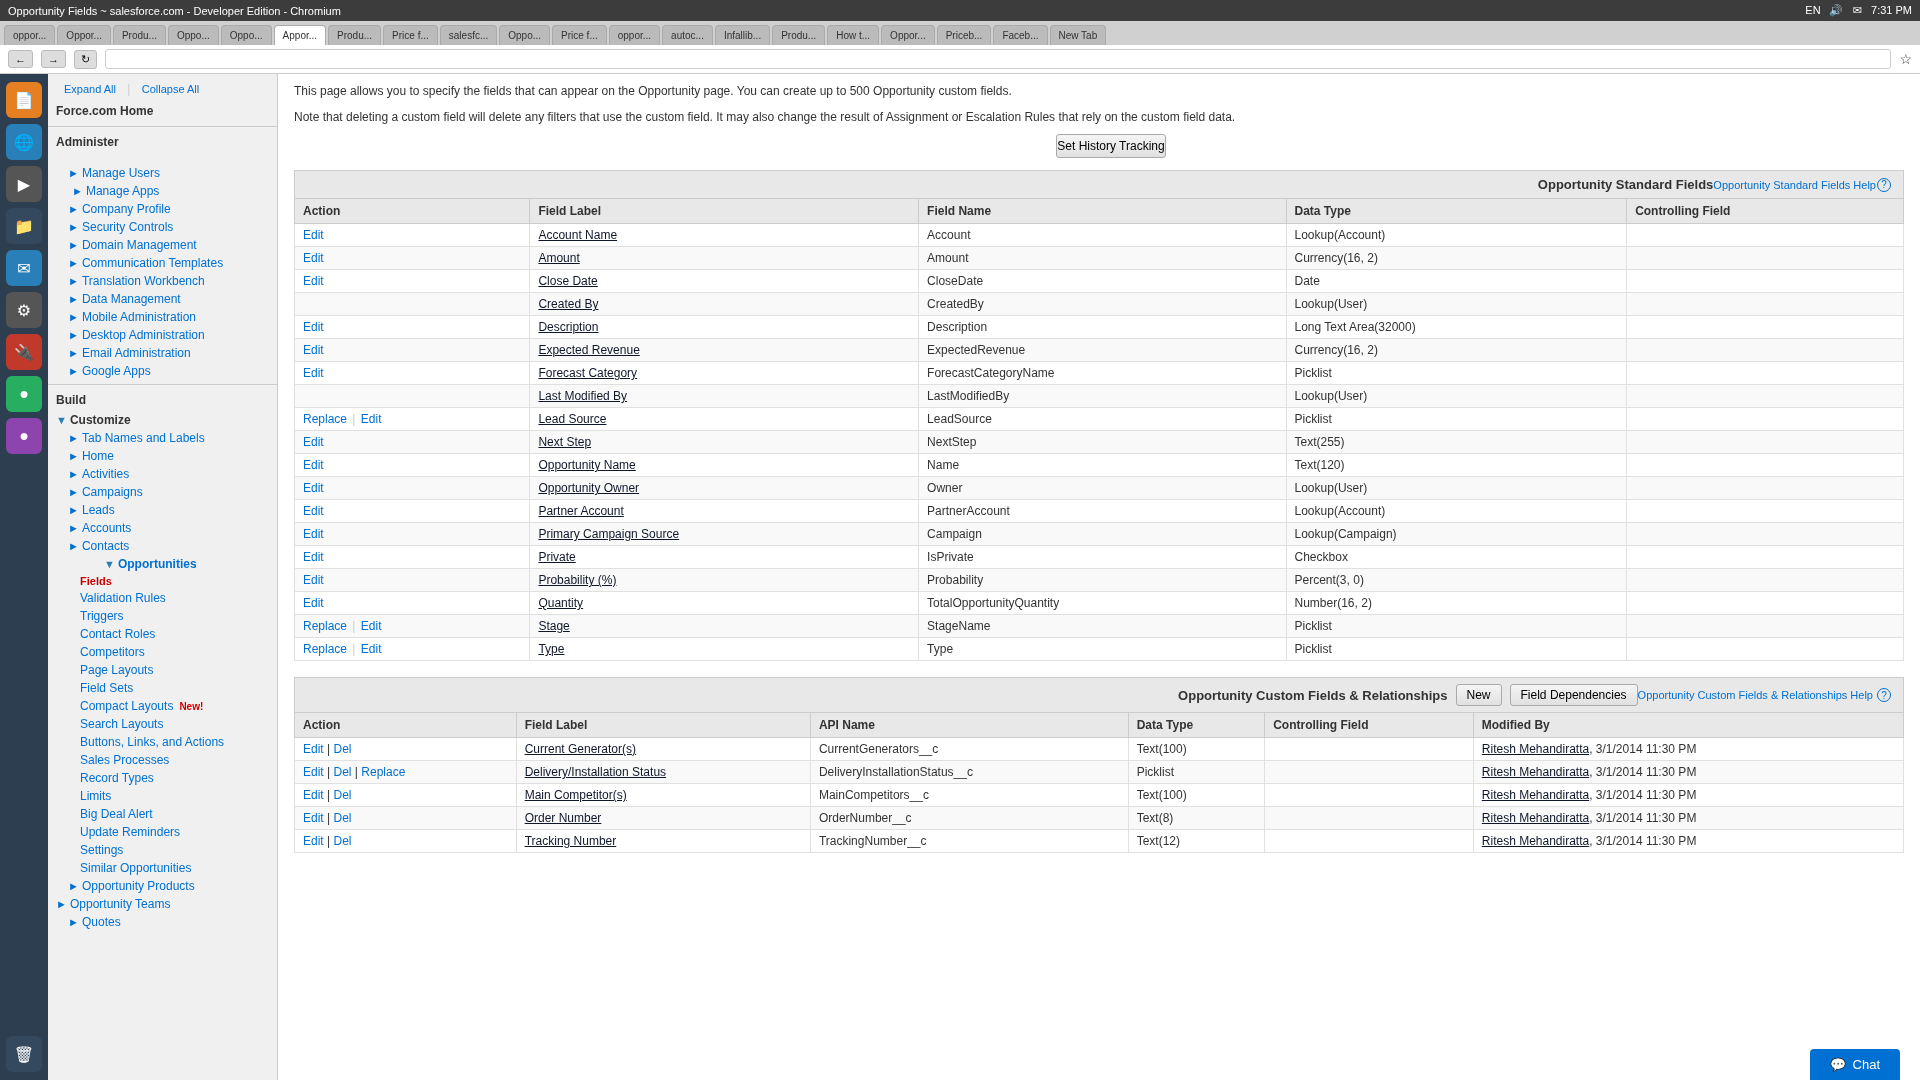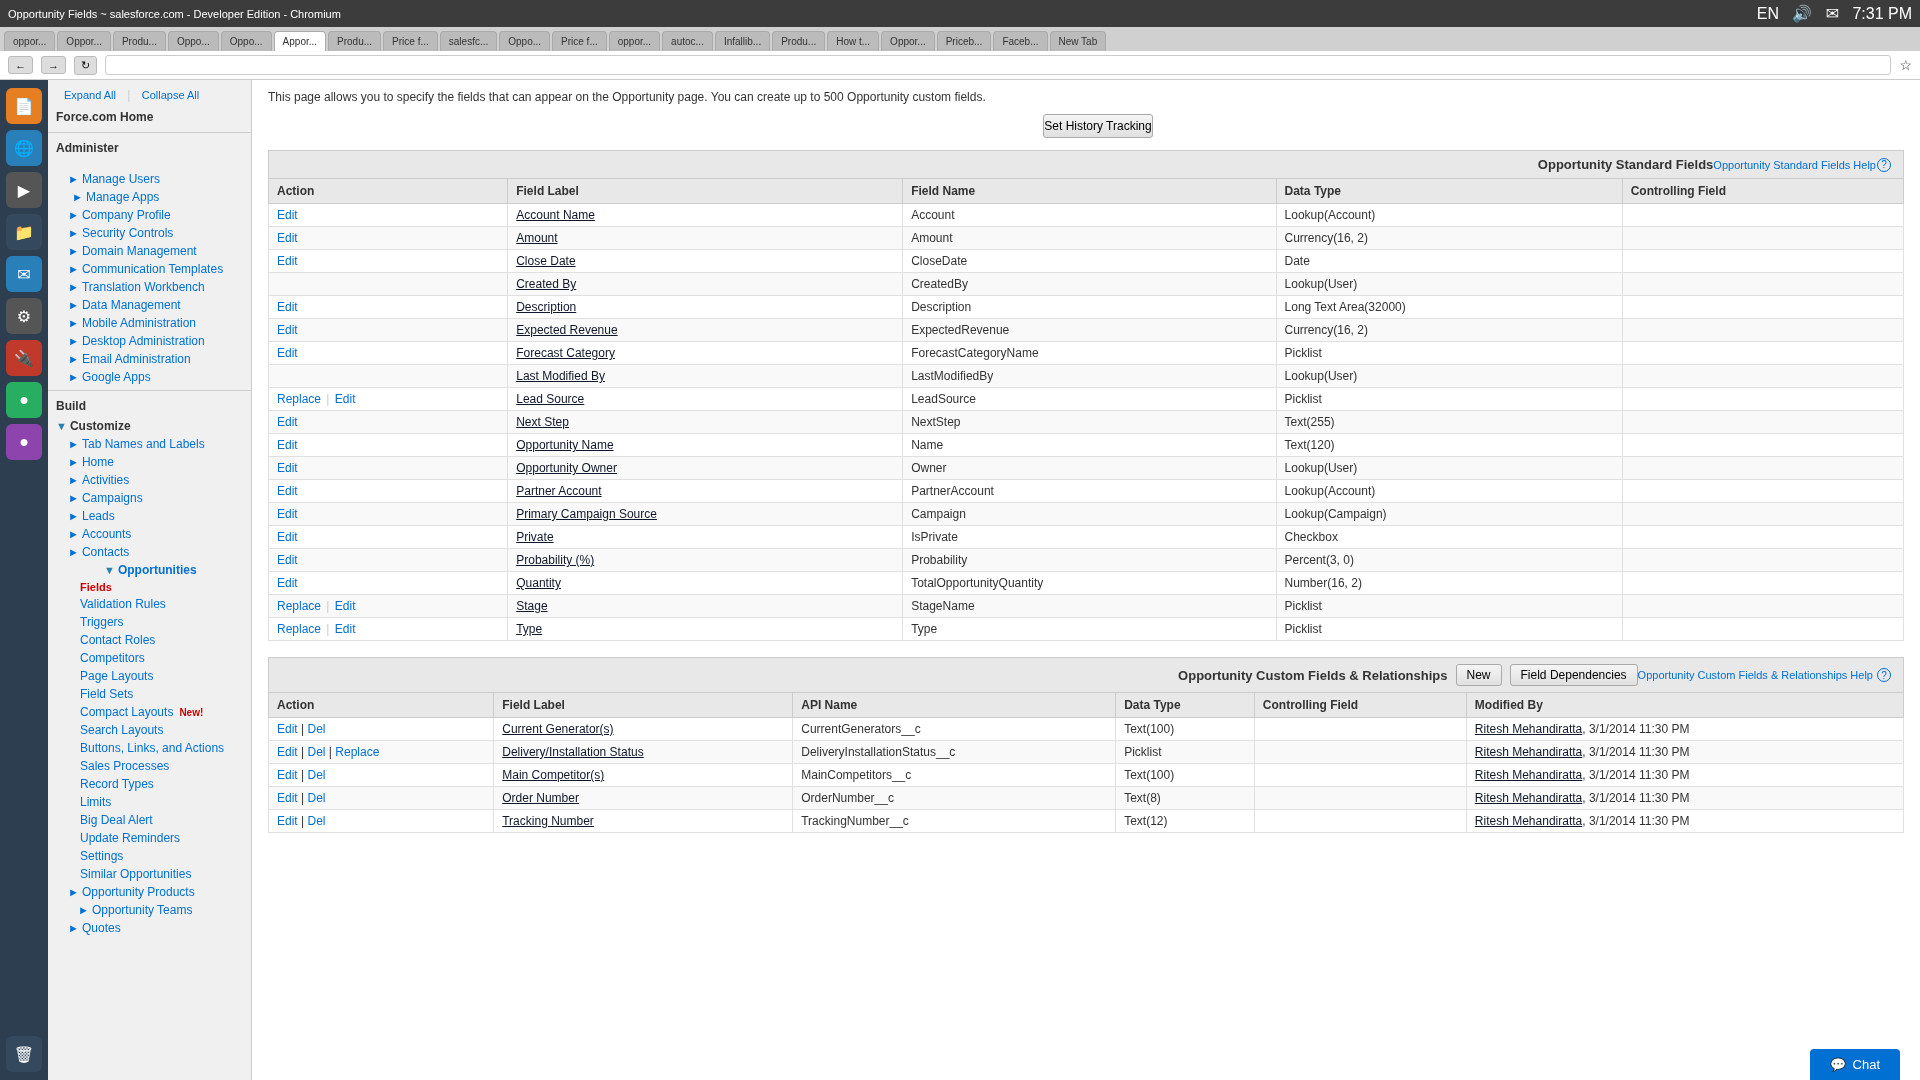--- a/index.html
+++ b/index.html
@@ -6,21 +6,21 @@
     body { font-family: Arial, sans-serif; font-size: 12px; background: #f4f4f4; color: #333; display: flex; flex-direction: column; height: 1080px; overflow: hidden; }
     .title-bar { background: #3c3c3c; color: #fff; padding: 4px 8px; font-size: 11px; display: flex; justify-content: space-between; align-items: center; }
     .tab-bar { background: #d0d0d0; display: flex; align-items: flex-end; padding: 4px 4px 0; gap: 2px; overflow: hidden; }
     .tab { background: #bbb; border-radius: 4px 4px 0 0; padding: 4px 8px; font-size: 10px; color: #333; white-space: nowrap; max-width: 100px; overflow: hidden; text-overflow: ellipsis; border: 1px solid #aaa; border-bottom: none; cursor: pointer; }
     .tab.active { background: #fff; border-color: #aaa; z-index: 1; }
     .address-bar { background: #fff; display: flex; align-items: center; padding: 4px 8px; gap: 8px; border-bottom: 1px solid #ccc; }
     .address-bar input { flex: 1; border: 1px solid #ccc; border-radius: 3px; padding: 3px 8px; font-size: 11px; }
     .nav-btn { background: #ddd; border: 1px solid #bbb; border-radius: 3px; padding: 2px 6px; font-size: 11px; cursor: pointer; }
 
     
-    .sidebar { width: 204px; background: #f0f0f0; border-right: 1px solid #ccc; overflow-y: auto; padding: 4px 0; flex-shrink: 0; }
+    .sidebar { width: 230px; background: #f0f0f0; border-right: 1px solid #ccc; overflow-y: auto; padding: 4px 0; flex-shrink: 0; }
     .sidebar-title { font-size: 12px; font-weight: bold; color: #333; padding: 4px 8px; }
     .sidebar-item { padding: 2px 8px 2px 20px; font-size: 11px; color: #0070d2; cursor: pointer; }
     .expand-collapse { padding: 2px 8px; font-size: 11px; color: #0070d2; cursor: pointer; }
     .divider-sidebar { height: 1px; background: #ccc; margin: 4px 0; }
 
     
     .content { flex: 1; overflow-y: auto; padding: 8px 16px; background: #fff; }
     .page-desc { font-size: 12px; color: #333; margin-bottom: 8px; line-height: 1.5; }
     .history-btn-row { text-align: center; margin-bottom: 12px; }
     .history-btn { background: linear-gradient(#f5f5f5, #e0e0e0); border: 1px solid #aaa; padding: 4px 0; font-size: 12px; cursor: pointer; border-radius: 3px; margin-left: 24px; }
@@ -52,21 +52,21 @@
     .os-icon.dark { background: #34495e; }
     .os-icon.purple { background: #8e44ad; }
   </style>
 </head>
 <body>
 
 <div style="display:flex; flex-direction:column; height:1080px; overflow:hidden;">
 
   <div class="title-bar">
     <span>Opportunity Fields ~ salesforce.com - Developer Edition - Chromium</span>
-    <span style="font-size:16px;">EN &nbsp; 🔊 &nbsp; ✉ &nbsp; 7:31 PM</span>
+    <span style="font-size:11px;">EN &nbsp; 🔊 &nbsp; ✉ &nbsp; 7:31 PM</span>
   </div>
 
   <div class="tab-bar" id="tab-bar">
       <div class="tab">oppor...</div>
       <div class="tab">Oppor...</div>
       <div class="tab">Produ...</div>
       <div class="tab">Oppo...</div>
       <div class="tab">Oppo...</div>
       <div class="tab active">Appor...</div>
       <div class="tab">Produ...</div>
@@ -159,26 +159,27 @@
       <div class="sidebar-item" style="padding-left:32px;"><a class="action-link">Search Layouts</a></div>
       <div class="sidebar-item" style="padding-left:32px;"><a class="action-link">Buttons, Links, and Actions</a></div>
       <div class="sidebar-item" style="padding-left:32px;"><a class="action-link">Sales Processes</a></div>
       <div class="sidebar-item" style="padding-left:32px;"><a class="action-link">Record Types</a></div>
       <div class="sidebar-item" style="padding-left:32px;"><a class="action-link">Limits</a></div>
       <div class="sidebar-item" style="padding-left:32px;"><a class="action-link">Big Deal Alert</a></div>
       <div class="sidebar-item" style="padding-left:32px;"><a class="action-link">Update Reminders</a></div>
       <div class="sidebar-item" style="padding-left:32px;"><a class="action-link">Settings</a></div>
       <div class="sidebar-item" style="padding-left:32px;"><a class="action-link">Similar Opportunities</a></div>
       <div class="sidebar-item" style="padding-left:20px;"><span class="arrow">►</span> <a class="action-link">Opportunity Products</a></div>
-      <div class="sidebar-item" style="padding-left:30px;"><span class="arrow">►</span> <a class="action-link">Opportunity Teams</a></div>
+      <div class="sidebar-item" style="padding-left:8px;"><span class="arrow">►</span> <a class="action-link">Opportunity Teams</a></div>
       <div class="sidebar-item" style="padding-left:20px;"><span class="arrow">►</span> <a class="action-link">Quotes</a></div>
     </div>
 
     <div class="content">
       <p class="page-desc">This page allows you to specify the fields that can appear on the Opportunity page. You can create up to 500 Opportunity custom fields.</p>
+      <p class="page-desc">Note that deleting a custom field will delete any filters that use the custom field. It may also change the result of Assignment or Escalation Rules that rely on the custom field data.</p>
 
       <div class="history-btn-row">
         <button class="history-btn">Set History Tracking</button>
       </div>
 
       <div class="section-header">
         <span class="section-title">Opportunity Standard Fields</span>
         <span style="display:flex;align-items:center;gap:1px;">
           <a class="section-help">Opportunity Standard Fields Help</a>
           <span style="color:#0070d2; border:1px solid #0070d2; border-radius:50%; width:14px; height:14px; display:inline-flex; align-items:center; justify-content:center; font-size:10px; cursor:pointer;">?</span>

